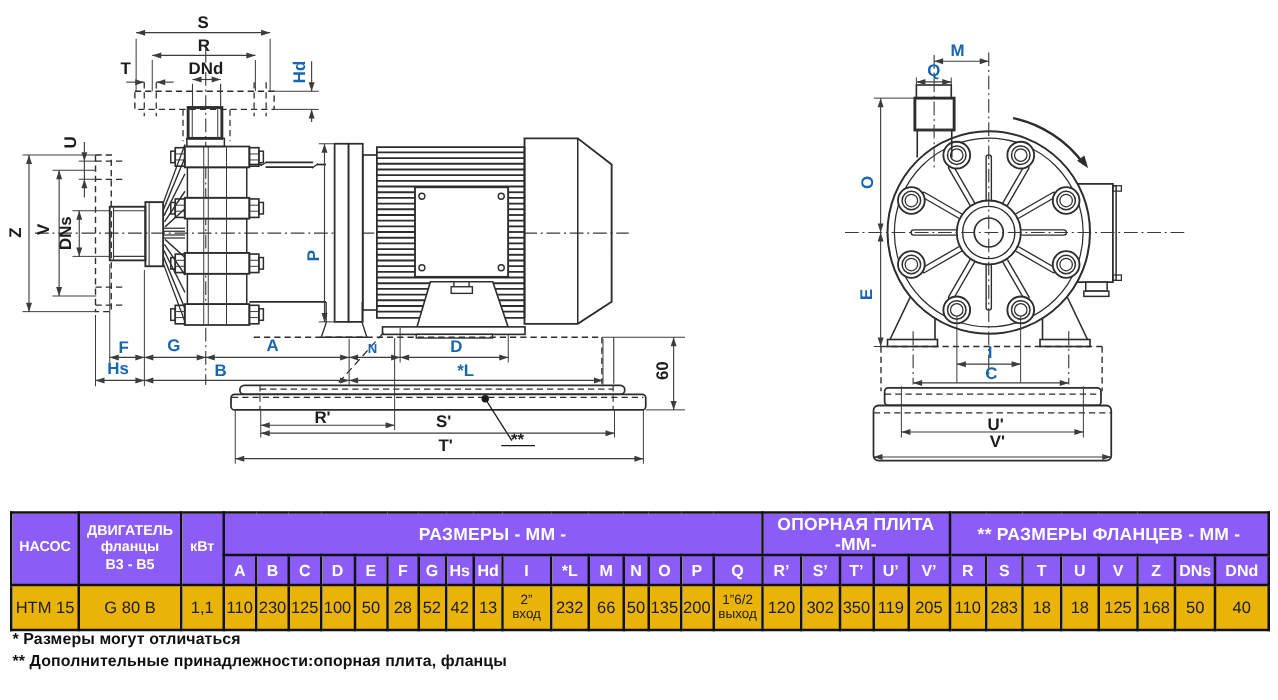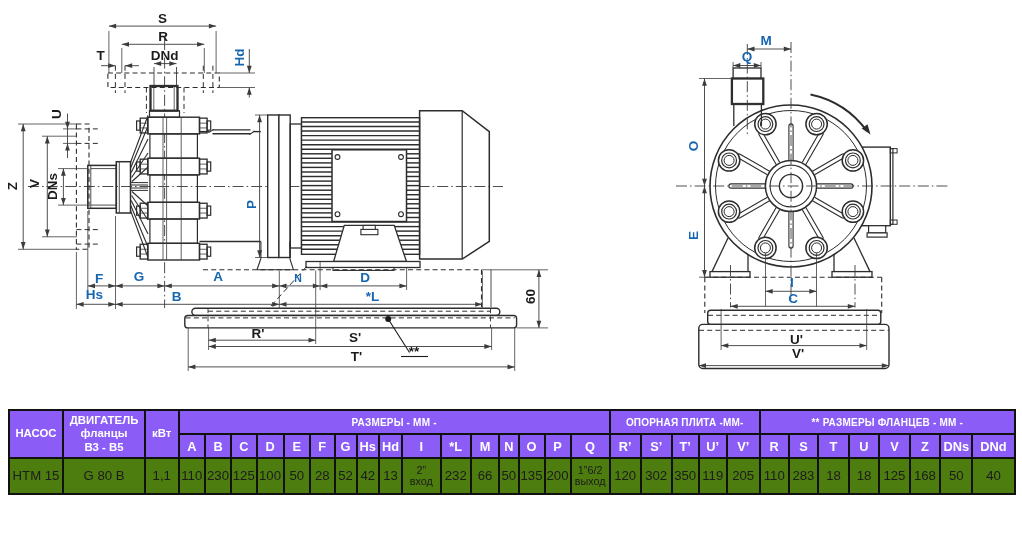--- a/index.html
+++ b/index.html
@@ -9,24 +9,24 @@
   svg text.lbl-k {fill:#1c1c1c;font-family:"Liberation Sans",sans-serif;font-size:13.5px;font-weight:700;
                   text-anchor:middle;dominant-baseline:middle;letter-spacing:0px;}
   svg text.lbl-b {fill:#1766b0;font-family:"Liberation Sans",sans-serif;font-size:13.5px;font-weight:700;
                   text-anchor:middle;dominant-baseline:middle;}
   svg text.lbl-s {font-size:10.5px;}
   table.dims {position:absolute;left:8px;top:409px;width:1006px;border-collapse:collapse;table-layout:fixed;
               border:2.6px solid #111111;}
   table.dims th, table.dims td {border:2px solid #111111;padding:0;text-align:center;vertical-align:middle;
               overflow:hidden;}
   table.dims thead th {background:#8b5cf6;color:#ffffff;font-weight:700;}
-  th.h-group {font-size:10px;height:22px;letter-spacing:0.2px;margin-top:35px;}
+  th.h-group {font-size:14px;height:22px;letter-spacing:0.2px;margin-top:35px;}
   th.h-col   {font-size:12.8px;height:22px;}
   th.h-span  {font-size:11.4px;line-height:1.18;white-space:pre-line;}
-  td.d-cell  {font-size:13.2px;height:34px;color:#1c1c1c;font-weight:500;background:#4d7c0f;
+  td.d-cell  {font-size:13.2px;height:34px;color:#1c1c1c;font-weight:500;background:#eab308;
               white-space:pre-line;line-height:1.05;}
   td.d-q {font-size:10.8px;}
   .footnotes {position:absolute;left:10px;top:503px;color:#111111;font-size:12.7px;font-weight:600;
               line-height:17.5px;letter-spacing:0.1px;}
 </style>
 </head>
 <body>
 
 <div class="stage">
 
@@ -630,14 +630,18 @@
           <td class="d-cell">18</td>
           <td class="d-cell">18</td>
           <td class="d-cell">125</td>
           <td class="d-cell">168</td>
           <td class="d-cell">50</td>
           <td class="d-cell">40</td>
         </tr>
     </tbody>
   </table>
 
+  <div class="footnotes">
+    <div>* Размеры могут отличаться</div>
+    <div>** Дополнительные принадлежности:опорная плита, фланцы</div>
+  </div>
 
 </div>
 
 </body></html>

